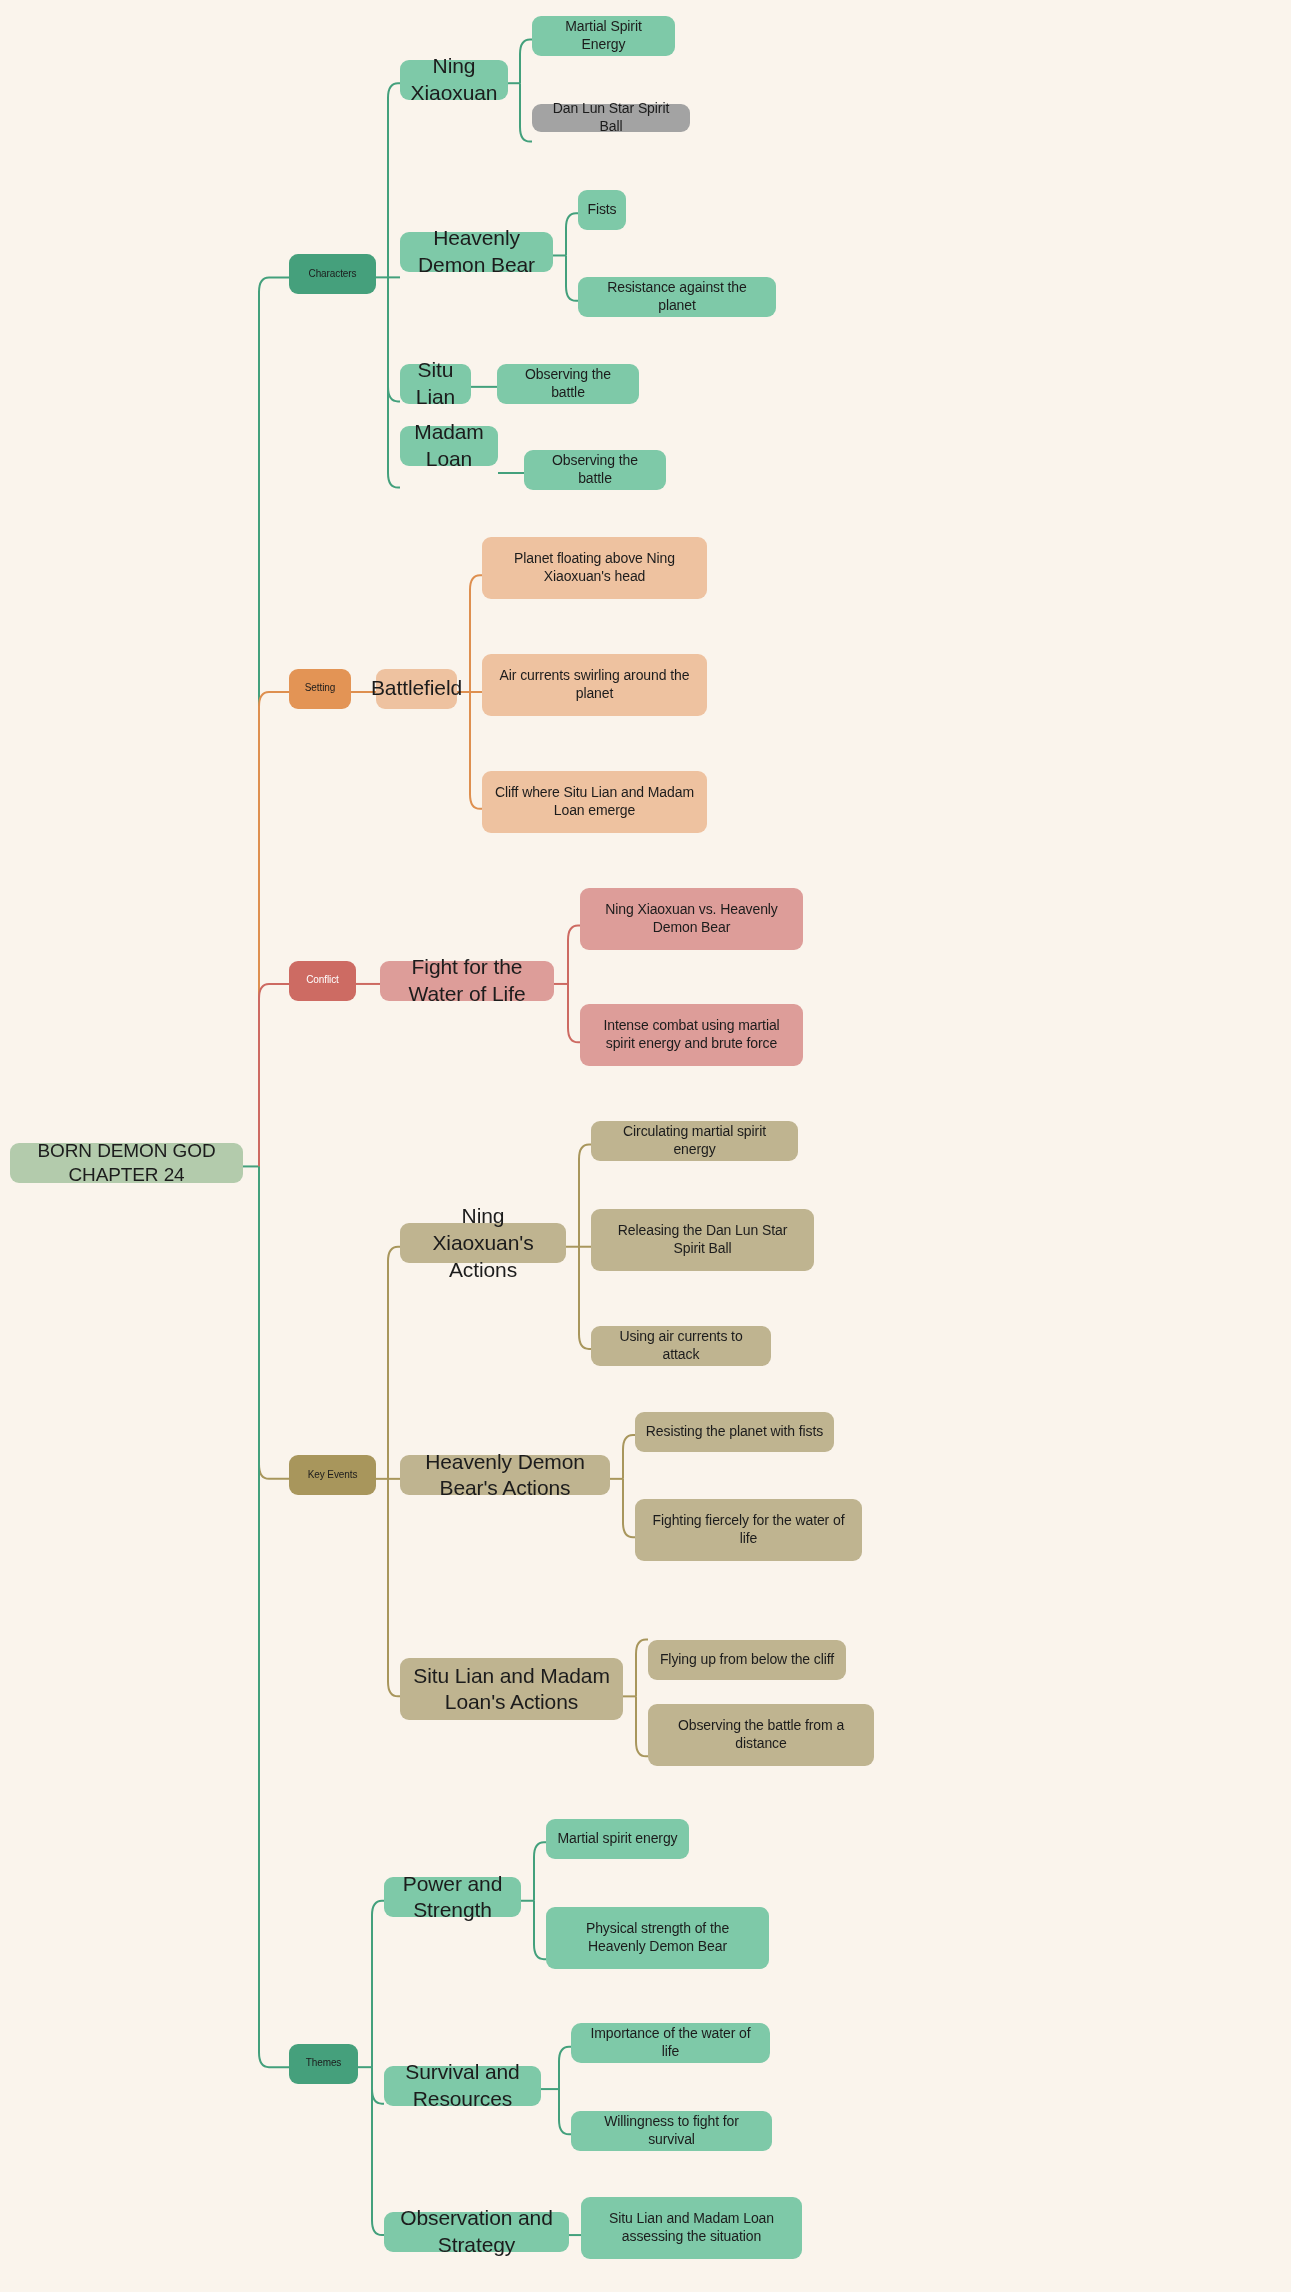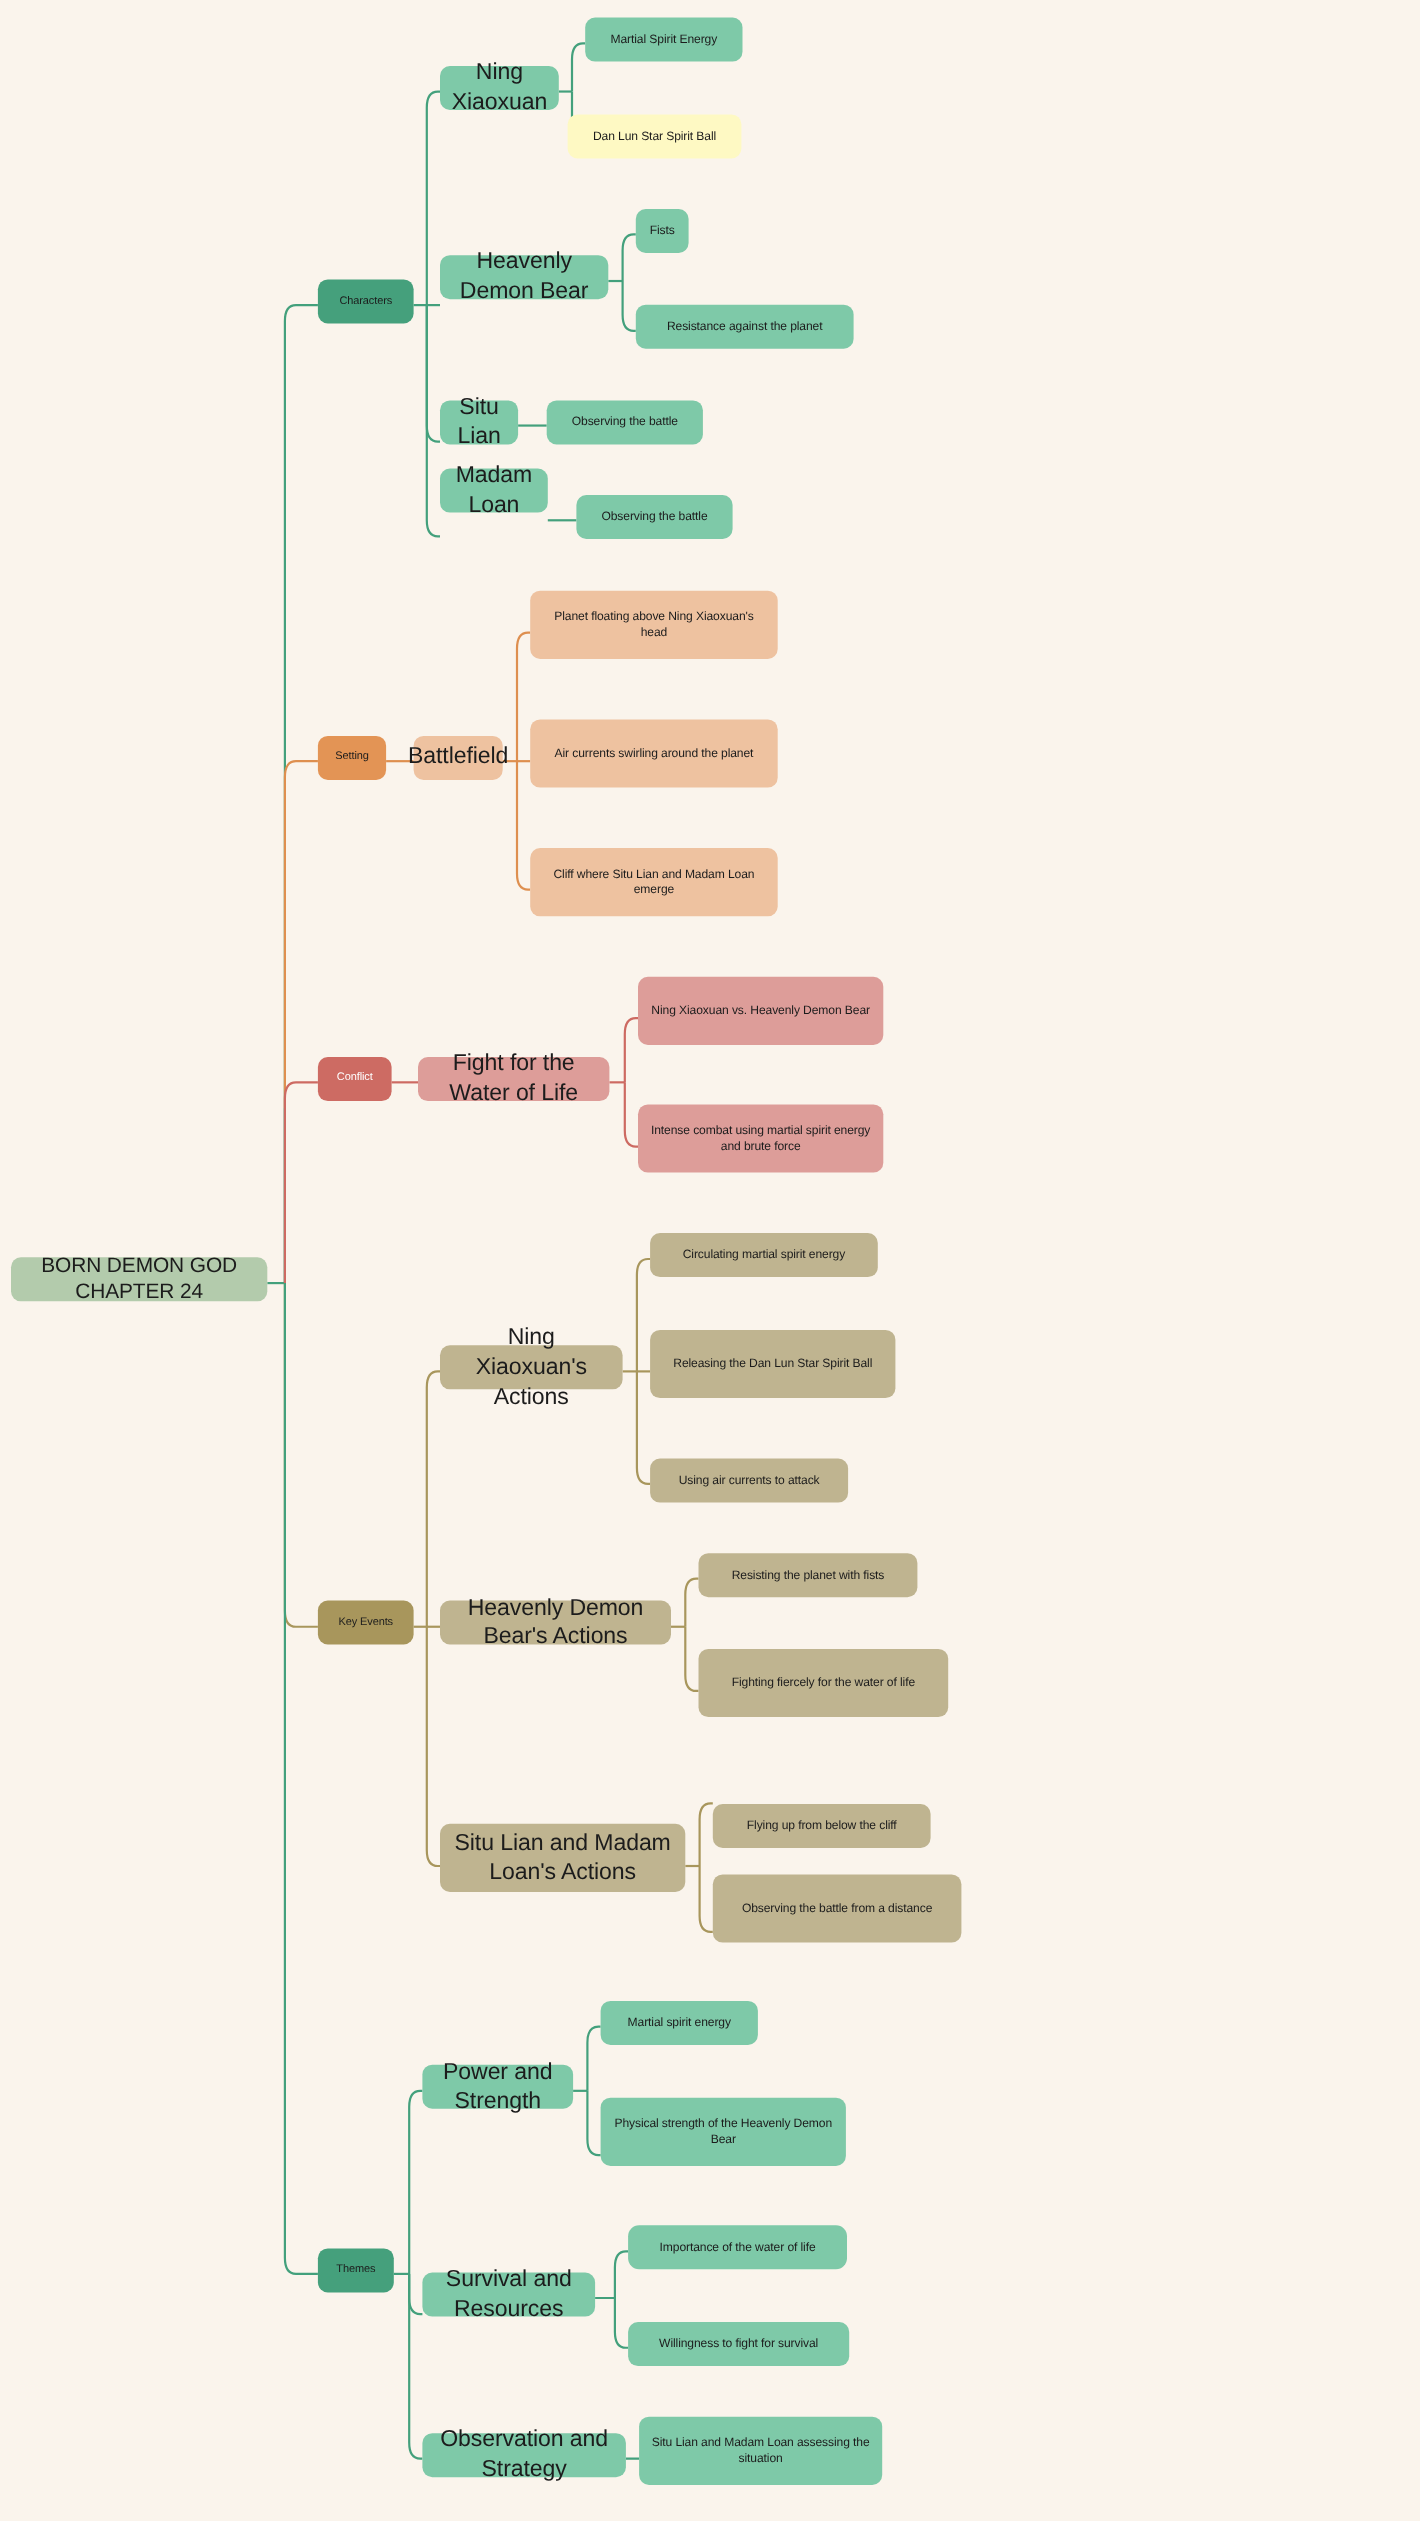--- a/index.html
+++ b/index.html
@@ -20,21 +20,21 @@
     text-align:center;
     border-radius:9px;
     color:#1c1c1c;
     line-height:1.28;
     padding:4px 10px;
     letter-spacing:-0.1px;
   }
   .node.root{font-size:19px;}
   .node.lvl1{font-size:10px;}
   .node.lvl2{font-size:21px;}
-  .node.lvl3{font-size:11px;}
+  .node.lvl3{font-size:14px;}
   .white-text{color:#ffffff;}
 </style>
 </head>
 <body>
 
 <div id="canvas">
   <svg id="edges" viewBox="0 0 1291 2292" xmlns="http://www.w3.org/2000/svg" fill="none" stroke-width="2">
 
     <path d="M243 1166.4382165605095 H259" stroke="#43a07c"></path>
 
@@ -112,21 +112,21 @@
 
     <path d="M569 2235.064968152866 H581" stroke="#43a07c"></path>
   </svg>
 
   <div class="node root" style="left: 10px; top: 1143.08px; width: 233px; height: 40px; background: rgb(179, 203, 172);">BORN DEMON GOD CHAPTER 24</div>
 
   <div class="node lvl1" style="left: 289px; top: 254.018px; width: 87px; height: 40px; background: rgb(69, 160, 124);">Characters</div>
 
   <div class="node lvl2" style="left: 400px; top: 59.8548px; width: 108px; height: 40px; background: rgb(126, 201, 168);">Ning Xiaoxuan</div>
   <div class="node lvl3" style="left: 532px; top: 16.0586px; width: 143px; height: 40px; background: rgb(126, 201, 168);">Martial Spirit Energy</div>
-  <div class="node lvl3" style="left: 516px; top: 103.651px; width: 158px; height: 40px; background: #fef9c3;">Dan Lun Star Spirit Ball</div>
+  <div class="node lvl3" style="left: 532px; top: 103.651px; width: 158px; height: 28px; background: #a3a3a3;">Dan Lun Star Spirit Ball</div>
 
   <div class="node lvl2" style="left: 400px; top: 232.12px; width: 153px; height: 40px; background: rgb(126, 201, 168);">Heavenly Demon Bear</div>
   <div class="node lvl3" style="left: 578px; top: 189.783px; width: 48px; height: 40px; background: rgb(126, 201, 168);">Fists</div>
   <div class="node lvl3" style="left: 578px; top: 277.376px; width: 198px; height: 40px; background: rgb(126, 201, 168);">Resistance against the planet</div>
 
   <div class="node lvl2" style="left: 400px; top: 363.508px; width: 71px; height: 40px; background: rgb(126, 201, 168);">Situ Lian</div>
   <div class="node lvl3" style="left: 497px; top: 363.508px; width: 142px; height: 40px; background: rgb(126, 201, 168);">Observing the battle</div>
 
   <div class="node lvl2" style="left: 400px; top: 426px; width: 98px; height: 40px; background: rgb(126, 201, 168);">Madam Loan</div>
   <div class="node lvl3" style="left: 524px; top: 449.641px; width: 142px; height: 40px; background: rgb(126, 201, 168);">Observing the battle</div>

